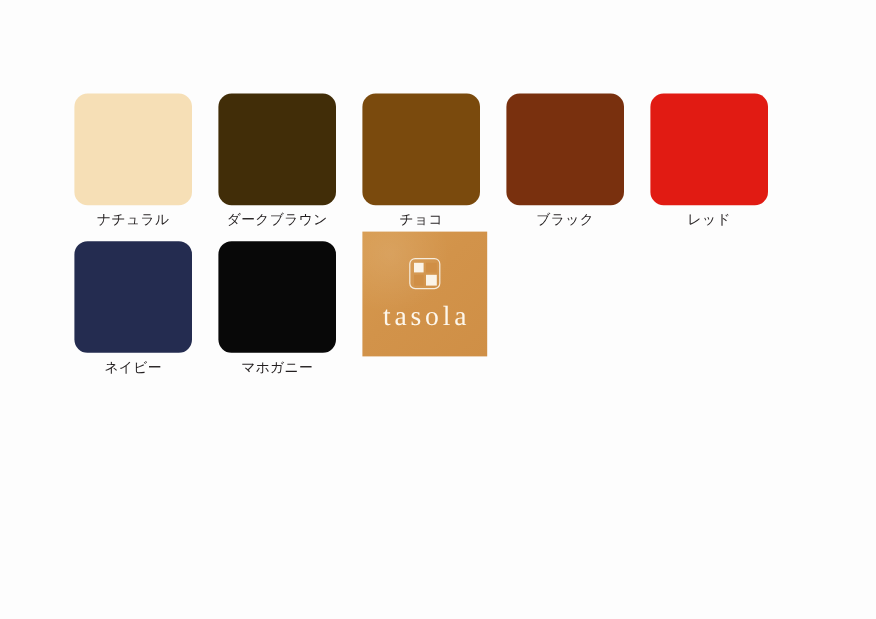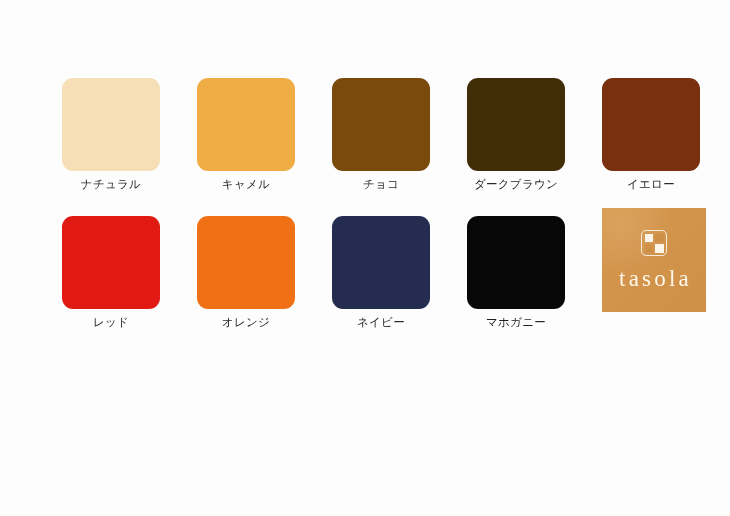--- a/index.html
+++ b/index.html
@@ -27,21 +27,20 @@
   .swatch-grid {
     position: absolute;
     left: 62px;
     top: 78px;
     width: 600px;
     display: grid;
     grid-template-columns: repeat(5, 120px);
     grid-template-rows: repeat(3, 123px);
     column-gap: 0px;
     row-gap: 0px;
-    gap: 15px;
   }
 
   .swatch-cell {
     position: relative;
     width: 120px;
     height: 123px;
   }
 
   .swatch-chip {
     width: 98px;
@@ -117,43 +116,35 @@
 
 <div id="palette-sheet">
 
   <div class="swatch-grid">
 
     <div class="swatch-cell">
       <div class="swatch-chip" style="background:#f6dfb6;"></div>
       <div class="swatch-label">ナチュラル</div>
     </div>
     <div class="swatch-cell">
-      <div class="swatch-chip" style="background:#f0ad46;"></div>
-      <div class="swatch-label">キャメル</div>
+      <div class="swatch-chip" style="background:#412d08;"></div>
+      <div class="swatch-label">ダークブラウン</div>
     </div>
+
     <div class="swatch-cell">
       <div class="swatch-chip" style="background:#7a4a0d;"></div>
       <div class="swatch-label">チョコ</div>
     </div>
-
-    <div class="swatch-cell">
-      <div class="swatch-chip" style="background:#412d08;"></div>
-      <div class="swatch-label">ダークブラウン</div>
-    </div>
     <div class="swatch-cell">
       <div class="swatch-chip" style="background:#79300e;"></div>
-      <div class="swatch-label">イエロー</div>
+      <div class="swatch-label">ブラック</div>
     </div>
     <div class="swatch-cell">
       <div class="swatch-chip" style="background:#e11b13;"></div>
       <div class="swatch-label">レッド</div>
-    </div>
-    <div class="swatch-cell">
-      <div class="swatch-chip" style="background:#f07115;"></div>
-      <div class="swatch-label">オレンジ</div>
     </div>
 
     <div class="swatch-cell">
       <div class="swatch-chip" style="background:#242c50;"></div>
       <div class="swatch-label">ネイビー</div>
     </div>
     <div class="swatch-cell">
       <div class="swatch-chip" style="background:#080808;"></div>
       <div class="swatch-label">マホガニー</div>
     </div>

